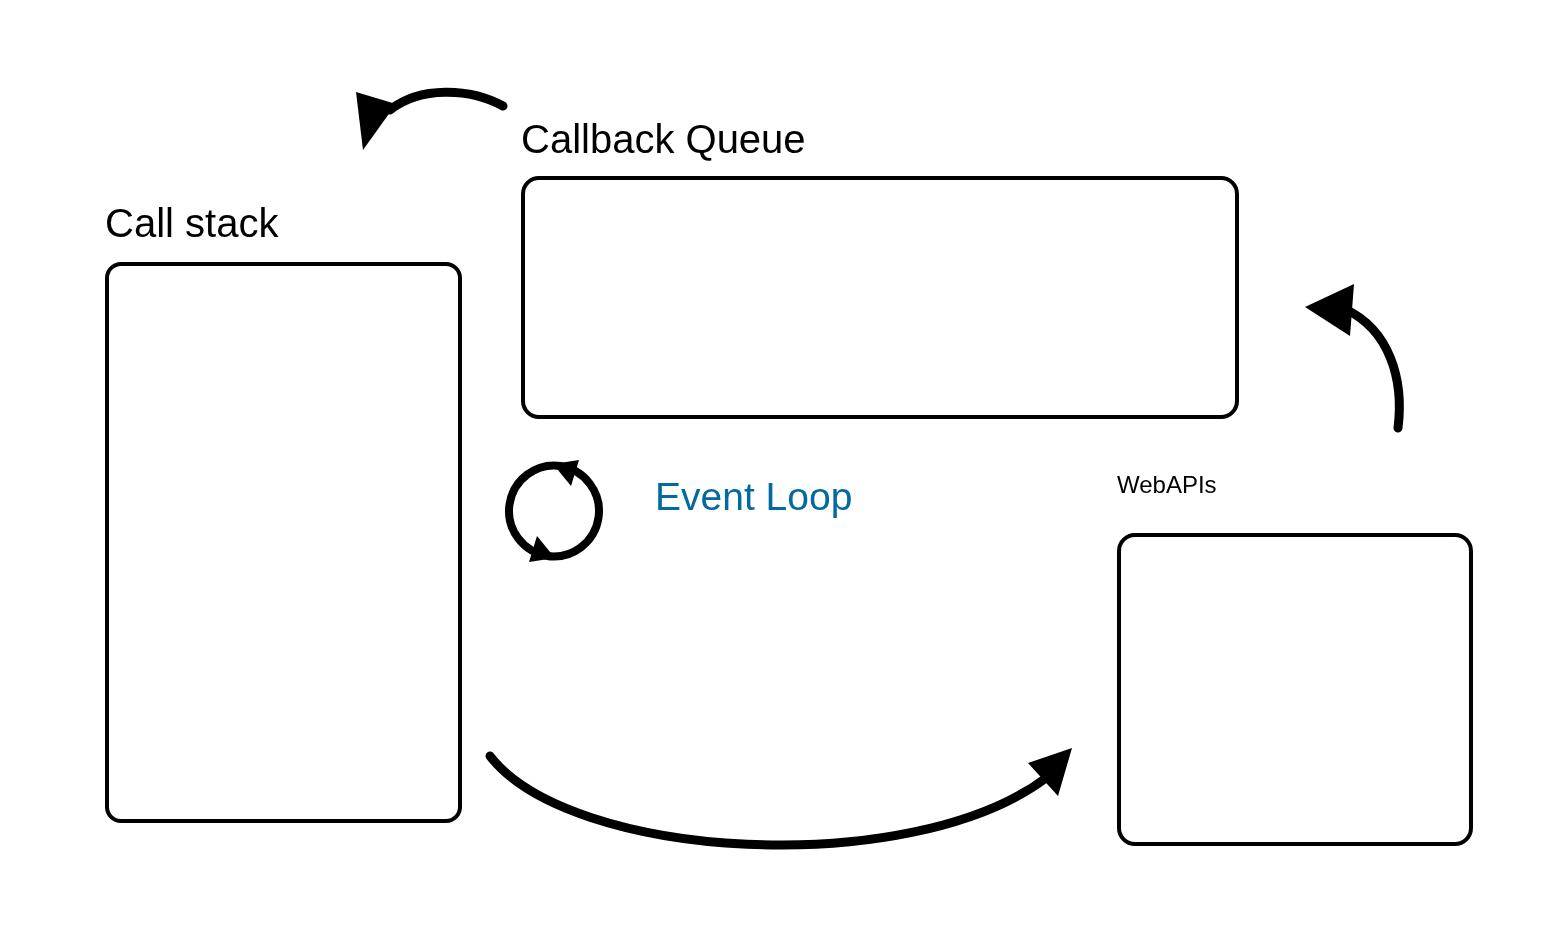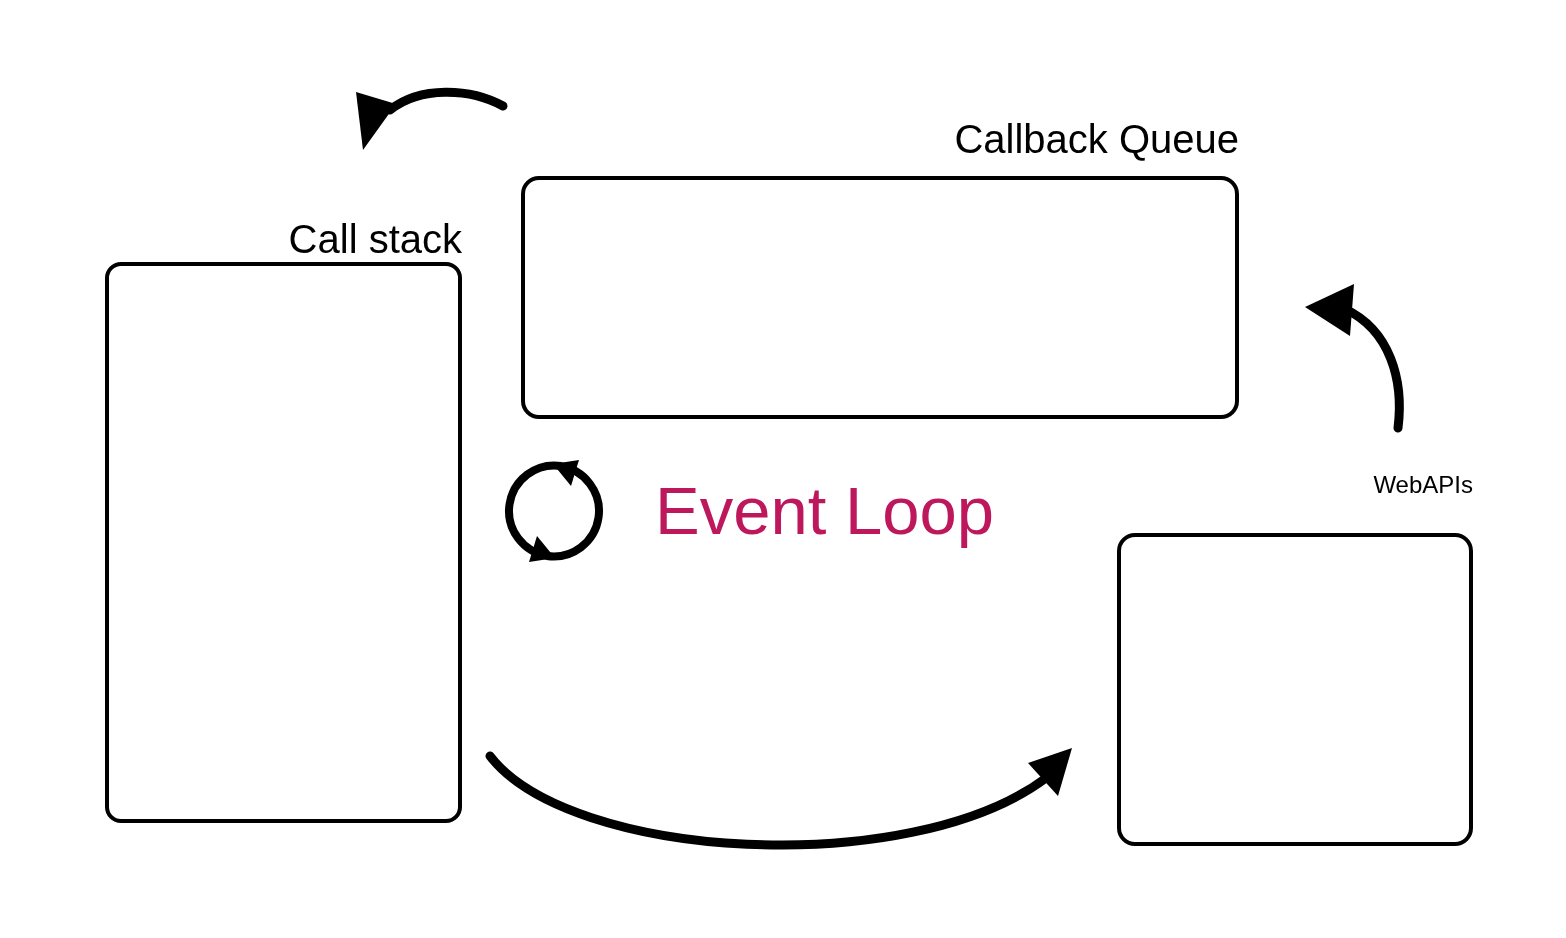--- a/index.html
+++ b/index.html
@@ -29,30 +29,29 @@
   .box {
     position: absolute;
     box-sizing: border-box;
     background: #ffffff;
     border: 4px solid #000000;
   }
   .box-label {
     position: absolute;
     color: #000000;
     white-space: nowrap;
-    text-align: right;
+    text-align: left;
     line-height: 1;
   }
   
   #call-stack-label {
     left: 105px;
     top: 203px;
     width: 357px;
     font-size: 40px;
-    margin-top: 16px;
   }
   #call-stack-box {
     left: 105px;
     top: 262px;
     width: 357px;
     height: 561px;
     border-radius: 16px;
   }
   
   #callback-queue-label {
@@ -80,22 +79,22 @@
     top: 533px;
     width: 356px;
     height: 313px;
     border-radius: 18px;
   }
   
   #event-loop-text {
     position: absolute;
     left: 655px;
     top: 477px;
-    font-size: 67px;
-    color: #be185d;
+    font-size: 39px;
+    color: #0369a1;
     white-space: nowrap;
     line-height: 1;
   }
   #event-loop-icon {
     position: absolute;
     left: 493px;
     top: 450px;
     width: 122px;
     height: 122px;
   }

